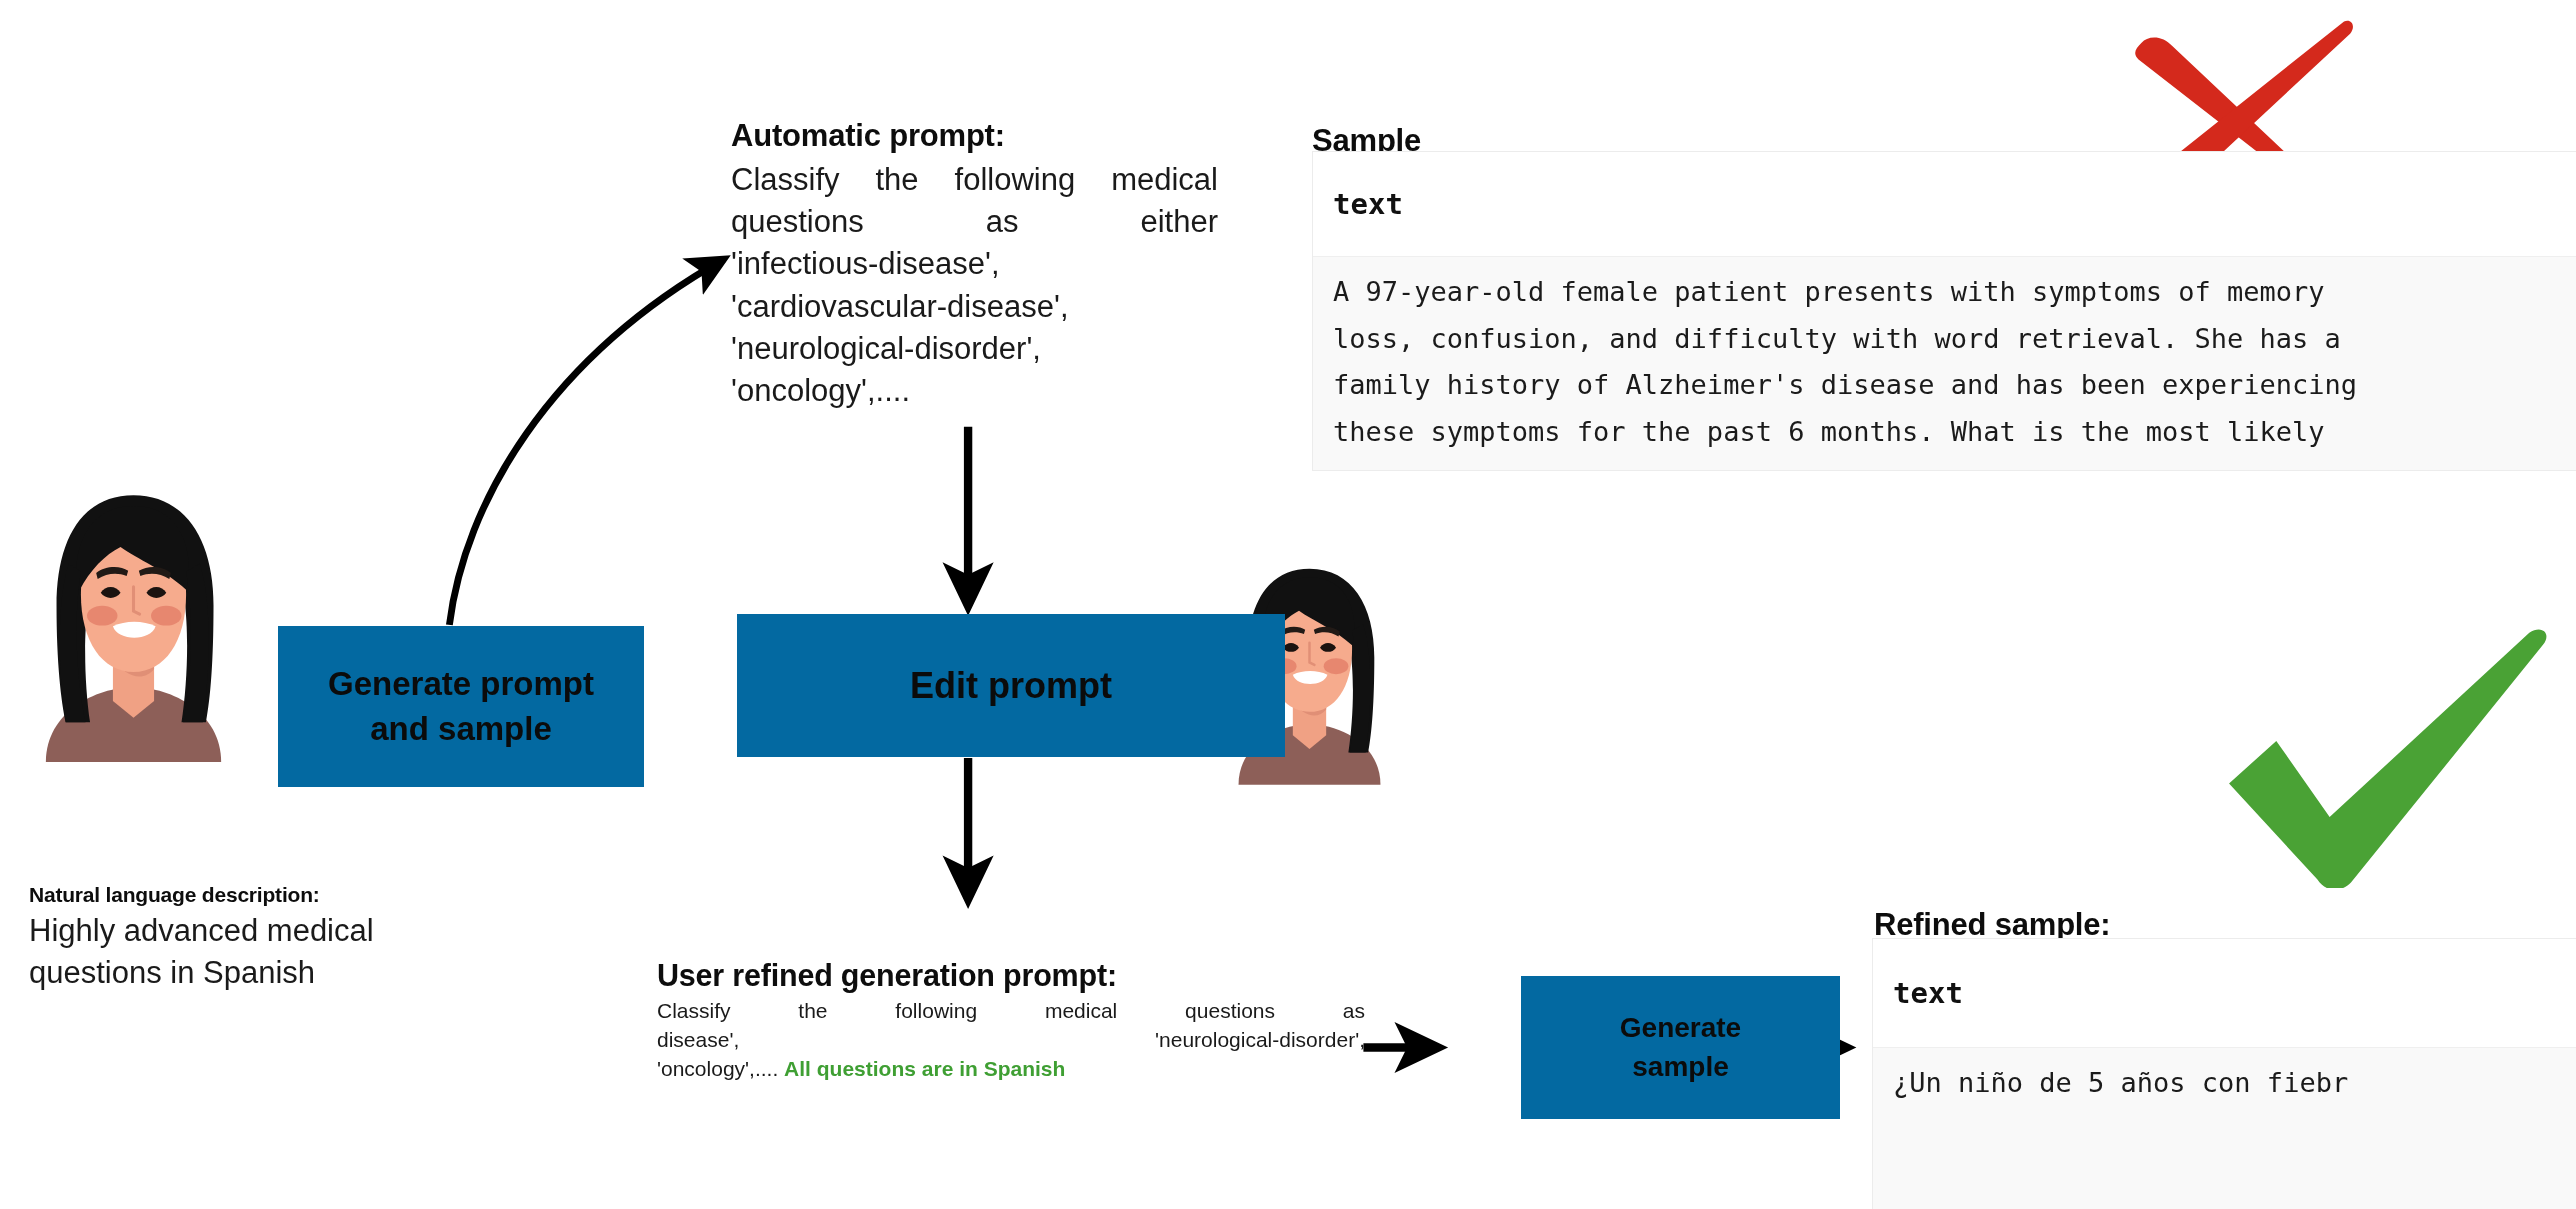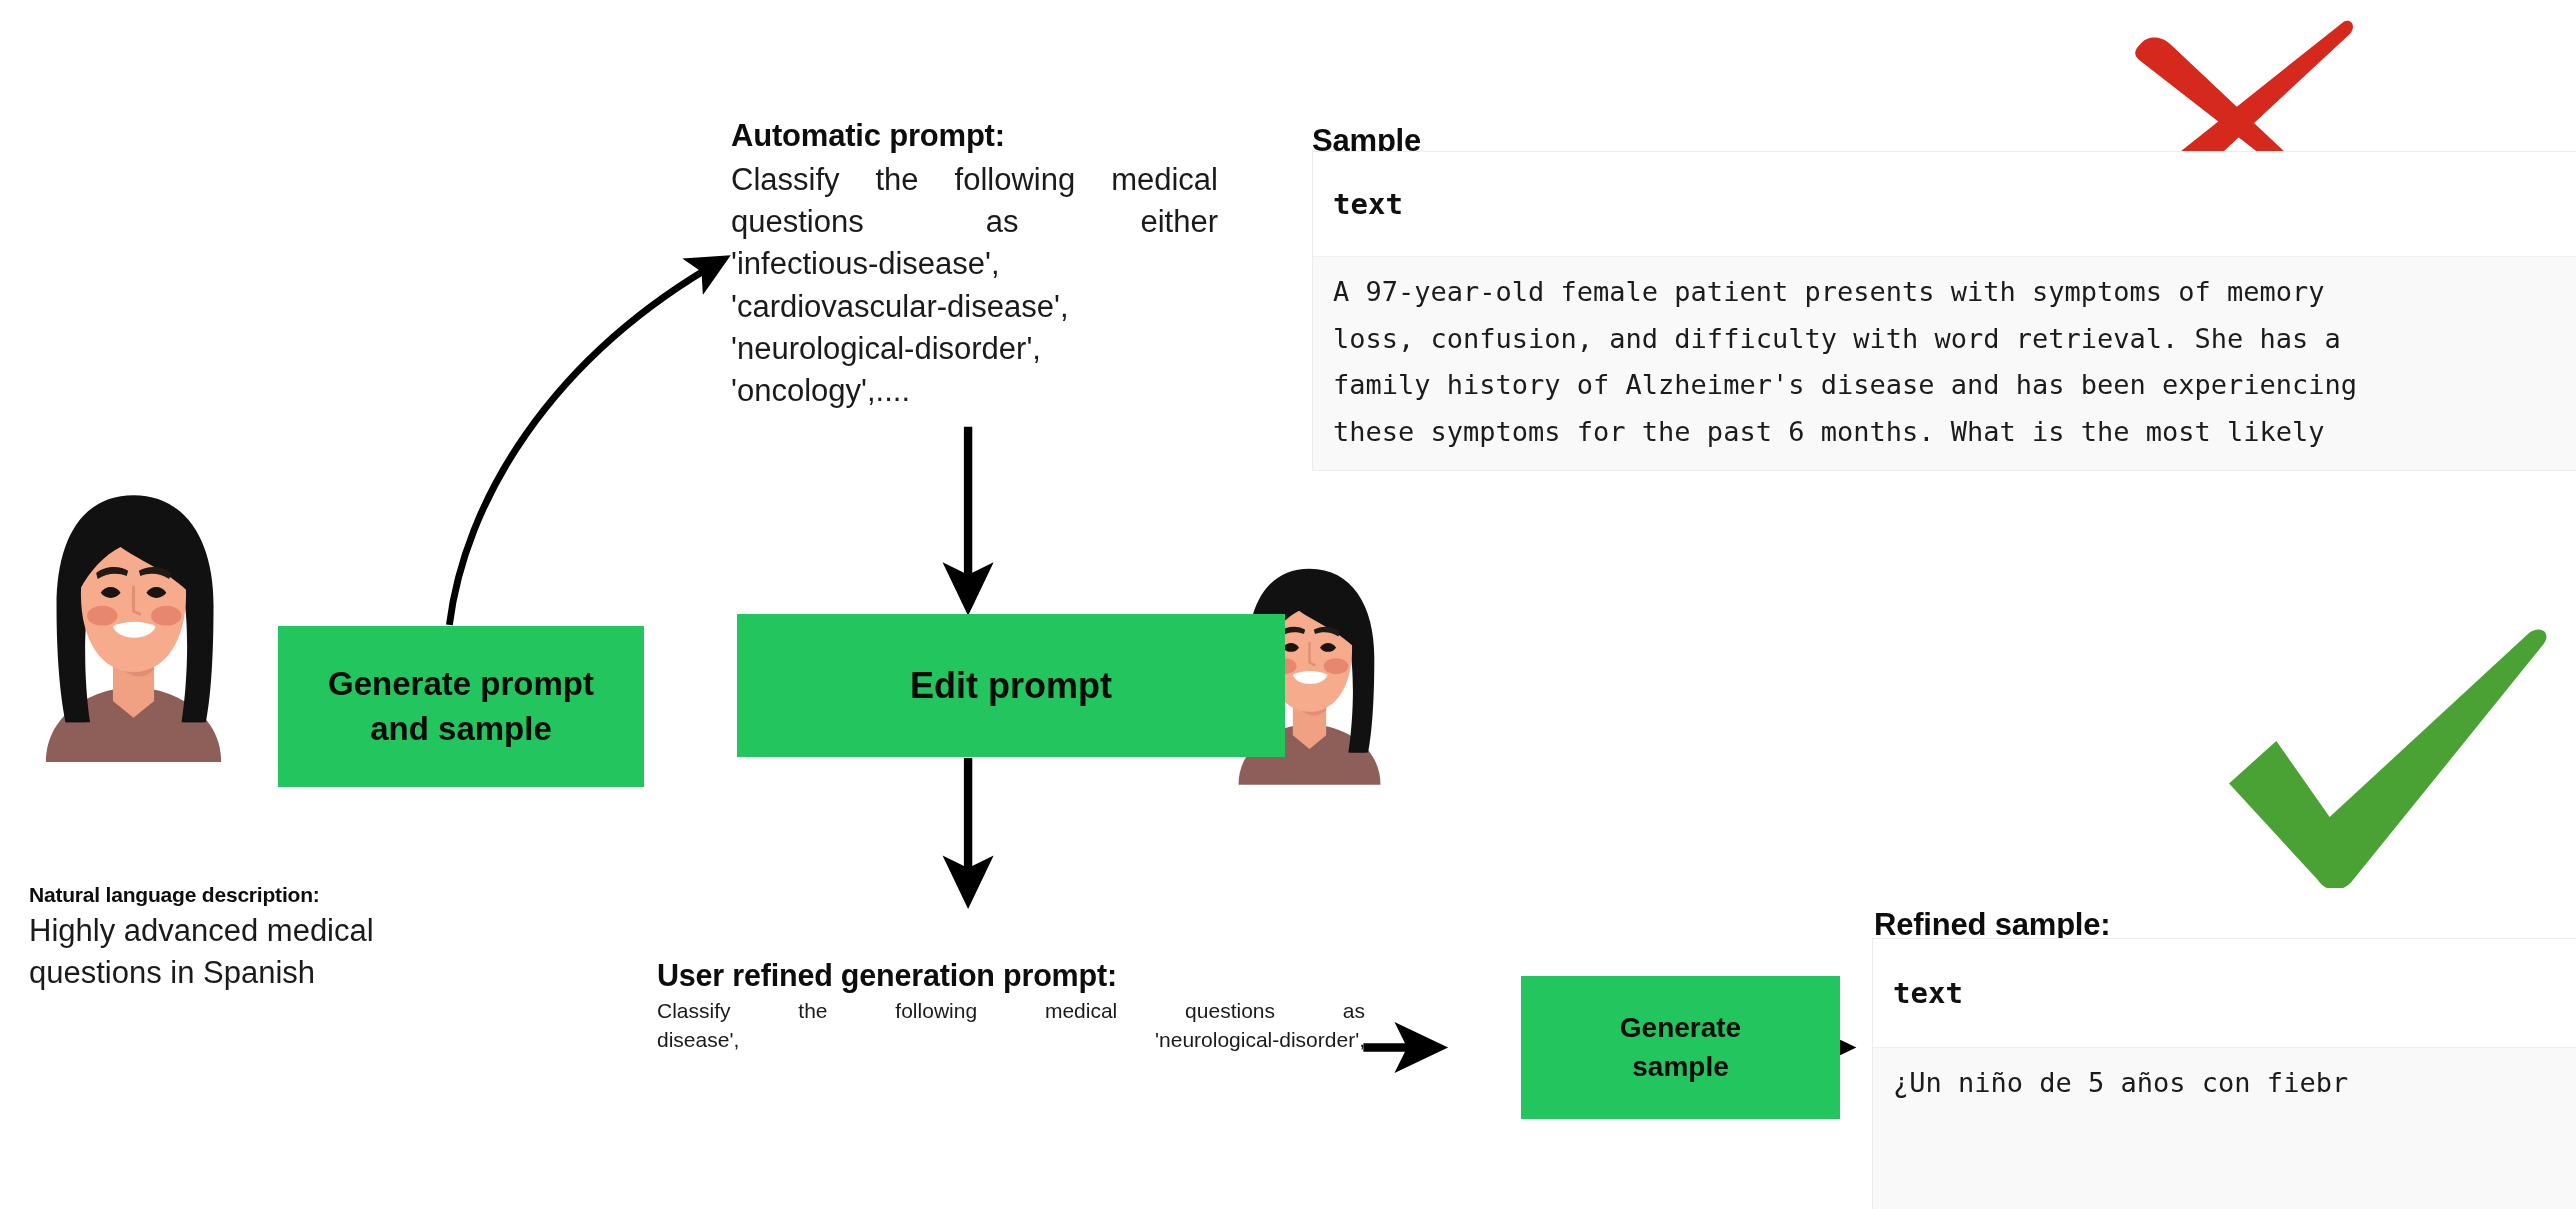--- a/index.html
+++ b/index.html
@@ -106,21 +106,21 @@
   #sample-frame { left: 1312px; top: 151px; width: 1341px; height: 320px; }
   #sample-frame .frame-header { height: 105px; }
   #sample-frame .frame-body { height: 215px; }
 
   #refined-frame { left: 1872px; top: 938px; width: 838px; height: 274px; }
   #refined-frame .frame-header { height: 109px; }
   #refined-frame .frame-body { height: 165px; }
 
   
   .ybox {
-    background: #22c55e;
+    background: #0369a1;
     display: flex;
     align-items: center;
     justify-content: center;
     text-align: center;
     font-weight: bold;
     color: #0b0b0b;
     box-sizing: border-box;
   }
   #ybox-generate-prompt {
     left: 278px; top: 626px; width: 366px; height: 161px;
@@ -253,20 +253,23 @@
     <div class="bodytext">
       <span>Highly advanced medical</span><br>
       <span>questions in Spanish</span>
     </div>
   </div>
 
   <div id="refined-prompt-block" class="abs">
     <div class="heading">User refined generation prompt:</div>
     <span class="rp-line">Classify the following medical questions as</span>
     <span class="rp-line">disease', 'neurological-disorder',</span>
+    <span class="rp-line rp-last"><span>'oncology',....</span>
+      <span class="green-emphasis">All questions are in Spanish</span>
+    </span>
   </div>
 
   <div id="sample-label" class="abs heading">Sample</div>
 
   <div id="sample-frame" class="abs frame">
     <div class="frame-header">text</div>
     <div class="frame-body"><span>A 97-year-old female patient presents with symptoms of memory</span>
 <span>loss, confusion, and difficulty with word retrieval. She has a</span>
 <span>family history of Alzheimer's disease and has been experiencing</span>
 <span>these symptoms for the past 6 months. What is the most likely</span></div>

